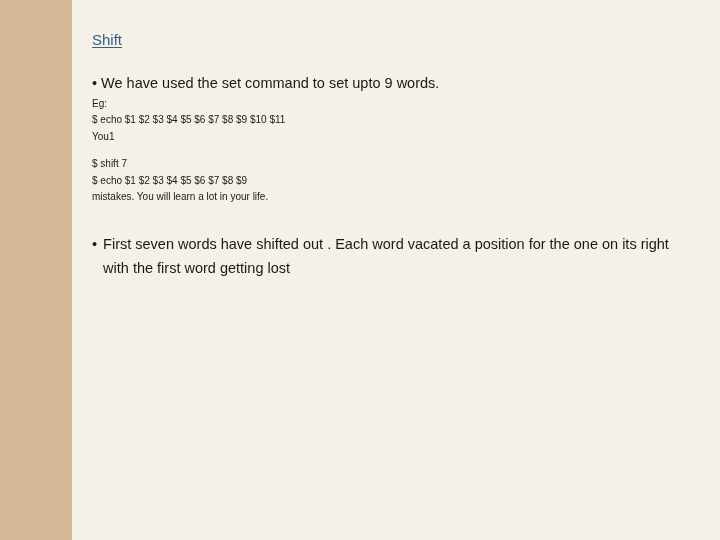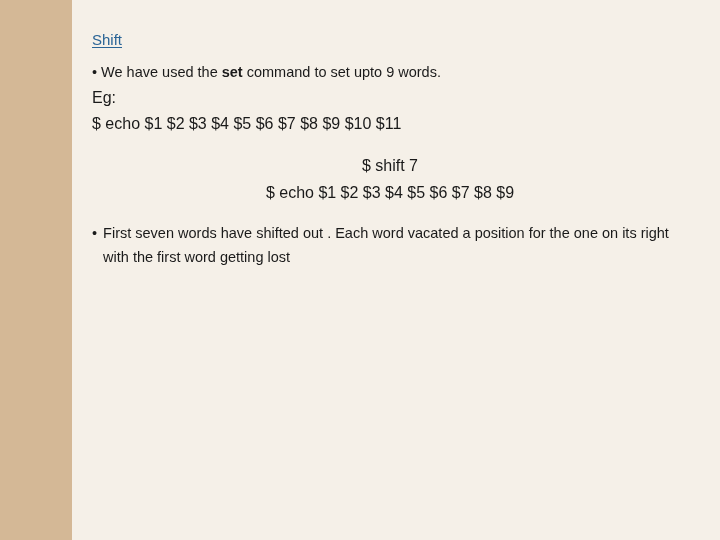--- a/index.html
+++ b/index.html
@@ -22,21 +22,21 @@
       background-color: #d4b896;
       flex-shrink: 0;
     }
 
     .main-content {
       flex: 1;
       background-color: #f5f0e8;
       padding: 28px 32px 28px 20px;
       display: flex;
       flex-direction: column;
-      gap: 0;
+      gap: 11px;
     }
 
     .section-title {
       font-size: 15px;
       font-weight: normal;
       color: #2a6496;
       margin-bottom: 8px;
       text-decoration: underline;
       text-underline-offset: 2px;
     }
@@ -50,35 +50,33 @@
     .content-text .bullet-line {
       display: flex;
       gap: 4px;
     }
 
     .content-text .bullet {
       flex-shrink: 0;
     }
 
     .bold {
-      font-weight: bold;
+      font-weight: normal;
     }
 
     .section-gap {
-      margin-top: 16px;
-      text-align: center;
     }
 
     .section-gap2 {
       margin-top: 16px;
     }
 
     p {
       margin: 0;
-      font-size: 16px;
+      font-size: 10px;
       line-height: 1.65;
       color: #1a1a1a;
     }
 
     .bullet-section {
       margin-top: 16px;
       display: flex;
       gap: 4px;
       font-size: 14.5px;
       line-height: 1.65;
@@ -99,25 +97,27 @@
 
   <p class="section-title">Shift</p>
 
   <div class="content-text">
     <div class="bullet-line">
       <span class="bullet">•</span>
       <span>We have used the <span class="bold">set</span> command to set upto 9 words.</span>
     </div>
     <p>Eg:</p>
     <p>$ echo $1 $2 $3 $4 $5 $6 $7 $8 $9 $10 $11</p>
+    <p>You1</p>
   </div>
 
   <div class="content-text section-gap">
     <p>$ shift 7</p>
     <p>$ echo $1 $2 $3 $4 $5 $6 $7 $8 $9</p>
+    <p>mistakes. You will learn a lot in your life.</p>
   </div>
 
   <div class="bullet-section section-gap2">
     <span class="bullet-symbol">•</span>
     <span> First seven words have shifted out . Each word vacated a position for the one on its right  with the first word getting lost</span>
   </div>
 
 </div>
 
 </body></html>

